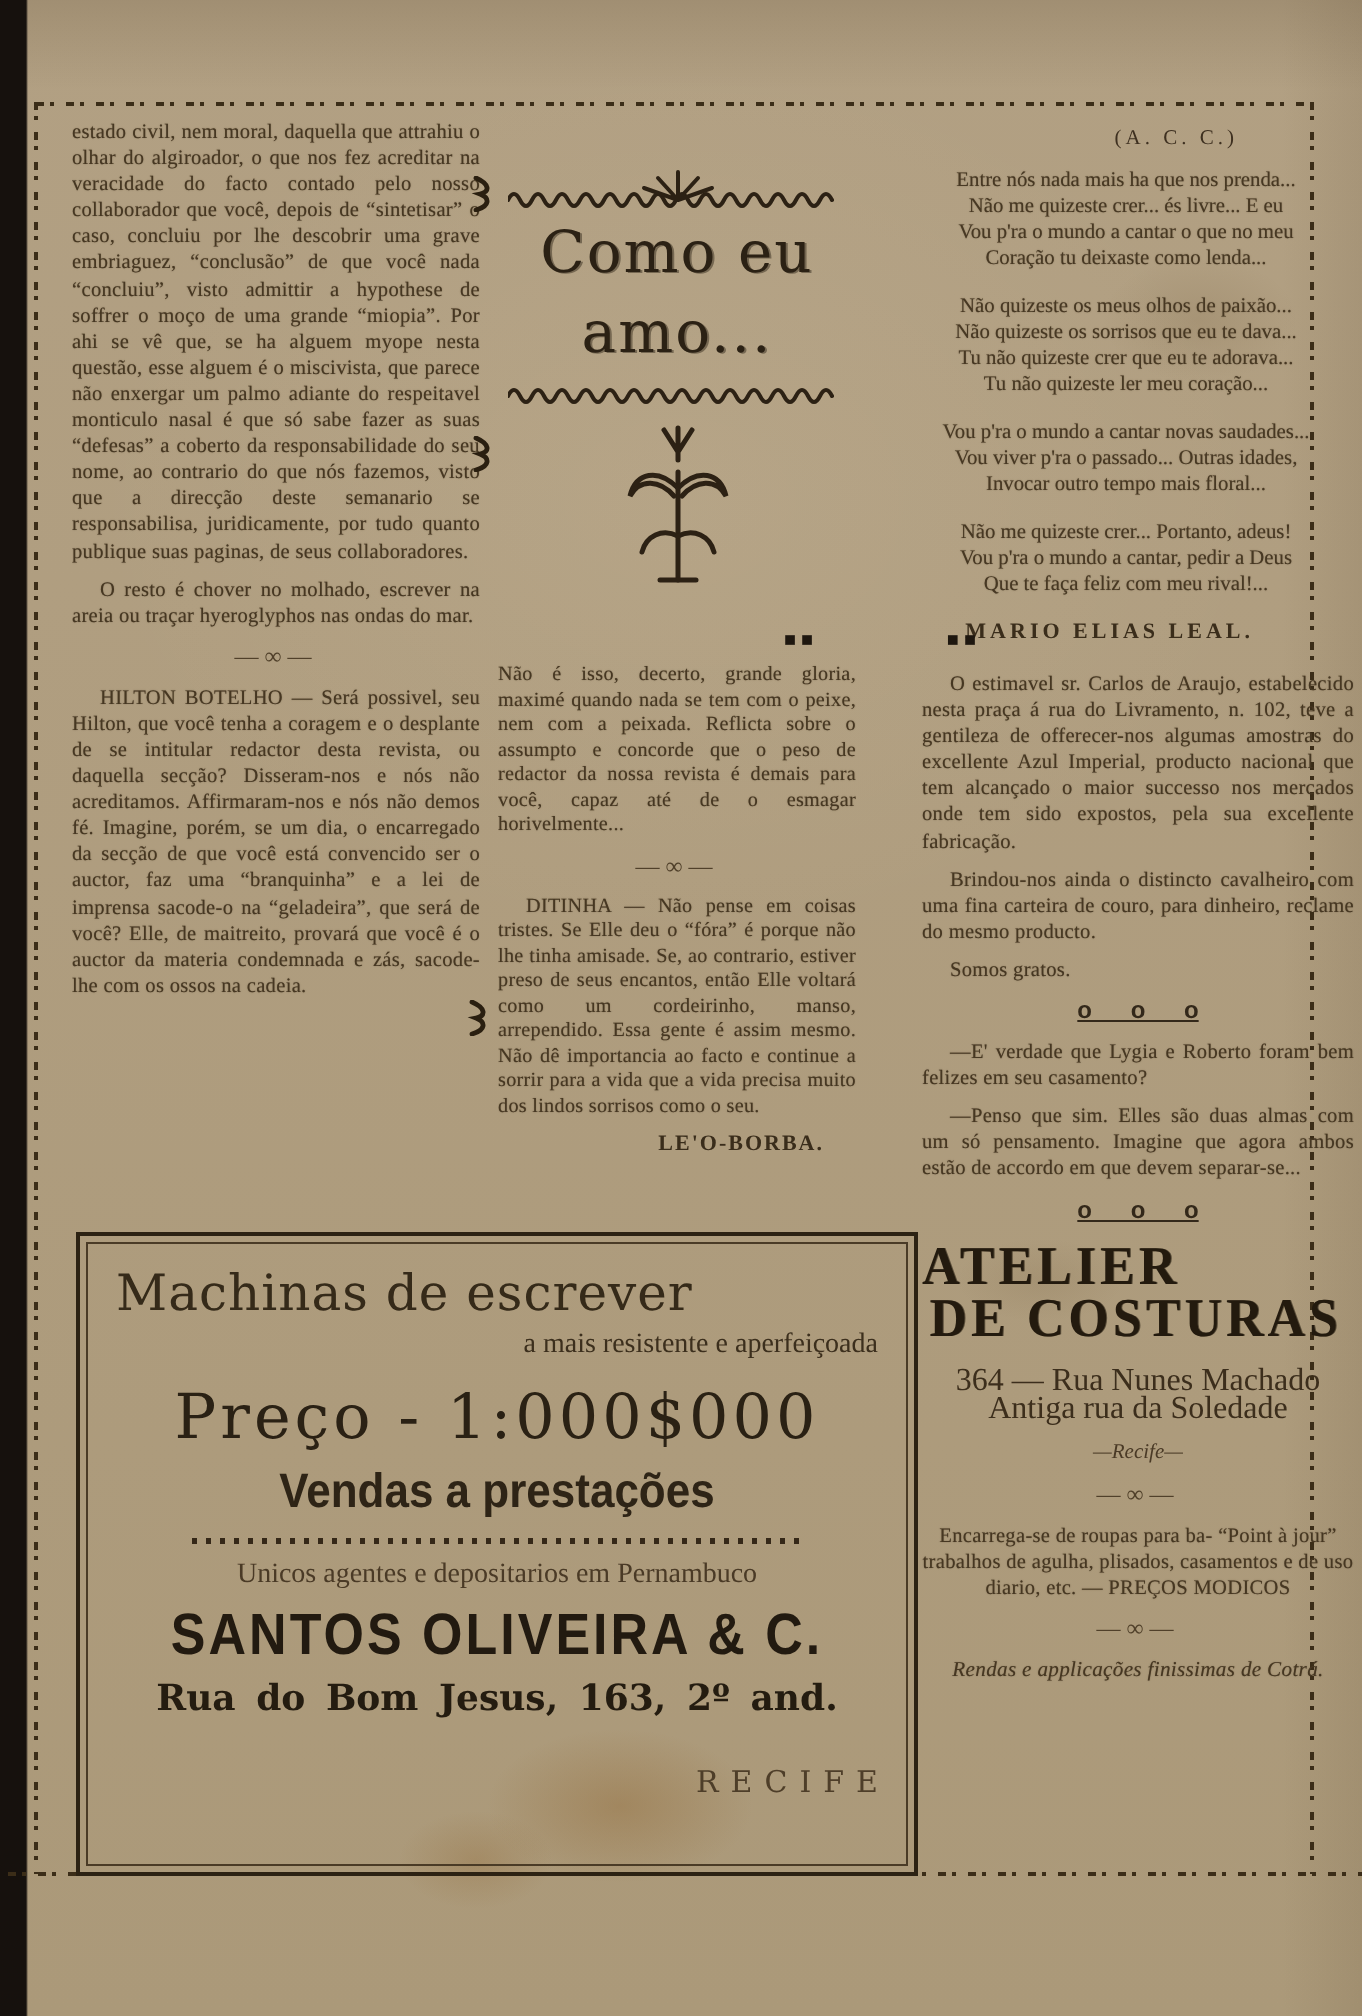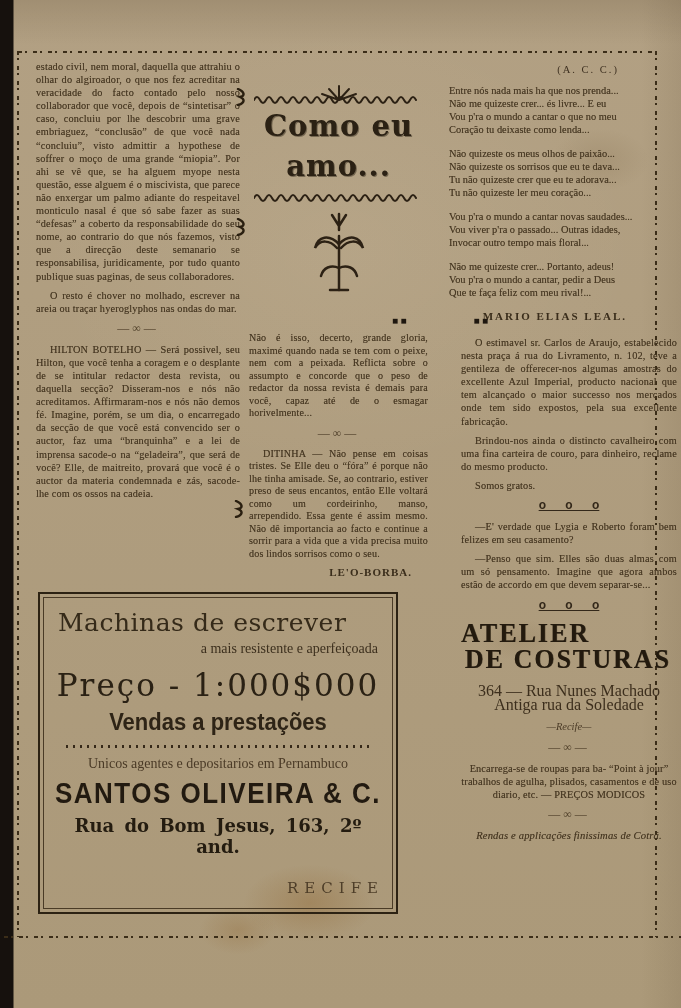--- a/index.html
+++ b/index.html
@@ -31,45 +31,45 @@
 
   .bt{margin:0 0 6px 0;font-size:10.3px;line-height:13.1px;text-align:justify;color:#463722;
       letter-spacing:.15px;text-shadow:0 0 .6px rgba(70,55,34,.6);}
   .mid{font-size:10.1px;line-height:12.5px;}
   .indent{text-indent:14px;}
   .divider{text-align:center;font-size:12px;letter-spacing:3px;color:#50402a;margin:4px 0 7px 0;}
   .sig{text-align:right;padding-right:16px;font-size:11px;font-weight:bold;letter-spacing:1px;color:#3a2d1b;}
 
   .feature{height:250px;text-align:center;}
   .feature .rule{display:block;margin:4px auto 0 auto;}
-  .feature-title{font-family:"DejaVu Serif",serif;font-weight:bold;font-size:29px;line-height:40px;
+  .feature-title{font-family:"DejaVu Serif",serif;font-weight:normal;font-size:29px;line-height:40px;
       color:#2b2114;letter-spacing:1px;text-shadow:1px .5px 0 rgba(43,33,20,.45);}
   .fleur{display:block;margin:6px auto 0 auto;}
 
   .credit{text-align:right;padding-right:58px;font-size:10.5px;color:#3e3020;letter-spacing:2px;margin-bottom:9px;}
   .stanza{white-space:pre-line;font-size:10.4px;line-height:13px;color:#473823;margin-bottom:11px;
-      text-shadow:0 0 .6px rgba(70,55,34,.6);}
+      text-shadow:0 0 .6px rgba(70,55,34,.6);text-align:center;}
   .poem-sig{padding-right:50px;letter-spacing:2px;margin-top:2px;}
   .notes{padding-left:12px;margin-top:14px;}
   .thanks{text-indent:14px;margin-bottom:2px;}
   .circles{text-align:center;font-family:"Liberation Sans",sans-serif;font-weight:bold;font-size:12px;
       word-spacing:16px;color:#33281a;margin:6px 0 8px 0;text-decoration:underline;}
   .squares{position:absolute;left:392px;top:315px;width:96px;display:flex;justify-content:space-between;
       font-size:10px;color:#1e170f;}
   .at1,.at2{font-family:"Liberation Serif",serif;font-weight:bold;font-size:26px;line-height:26px;
       letter-spacing:2px;color:#231a0e;transform:scaleY(1.05);transform-origin:left top;
       text-shadow:.5px 0 0 rgba(35,26,14,.6);}
   .at2{text-align:right;padding-right:6px;margin-top:0px;}
   .addr{text-align:center;font-size:16px;line-height:14.5px;color:#3c2e1c;}
   .addr-block{margin-top:12px;}
   .place{text-align:center;font-style:italic;font-size:10.5px;color:#4a3a26;margin:8px 0;}
   .center-note{text-align:center;}
   .footer-it{font-style:italic;text-align:center;font-size:10.6px;margin-top:6px;}
 
-  #ad{position:absolute;left:38px;top:592px;width:360px;height:322px;border:2.5px solid #2c2213;
+  #ad{position:absolute;left:38px;top:616px;width:421px;height:322px;border:2.5px solid #2c2213;
       box-sizing:border-box;padding:3px;}
   .ad-inner{border:1px solid #4a3b26;height:100%;box-sizing:border-box;padding:10px 8px 6px 8px;}
   .ad-line1{font-family:"DejaVu Serif",serif;font-size:25px;color:#352a19;letter-spacing:.5px;padding-left:6px;}
   .ad-brand{font-family:"DejaVu Serif",serif;font-weight:bold;font-size:45px;line-height:48px;text-align:center;
       letter-spacing:3px;color:#1c160f;text-shadow:1.5px 1px 0 rgba(28,22,15,.35);}
   .ad-tagline{text-align:right;font-size:14px;color:#3c2f1d;padding-right:6px;margin-top:4px;}
   .ad-price{font-family:"DejaVu Serif",serif;font-size:31px;text-align:center;letter-spacing:2px;color:#2a2114;margin-top:10px;}
   .ad-sales{font-family:"Liberation Sans",sans-serif;font-weight:bold;font-size:22px;text-align:center;
       color:#2e2416;margin-top:6px;transform:scaleY(1.1);}
   .ad-dots{width:305px;height:3px;margin:10px auto 8px auto;

